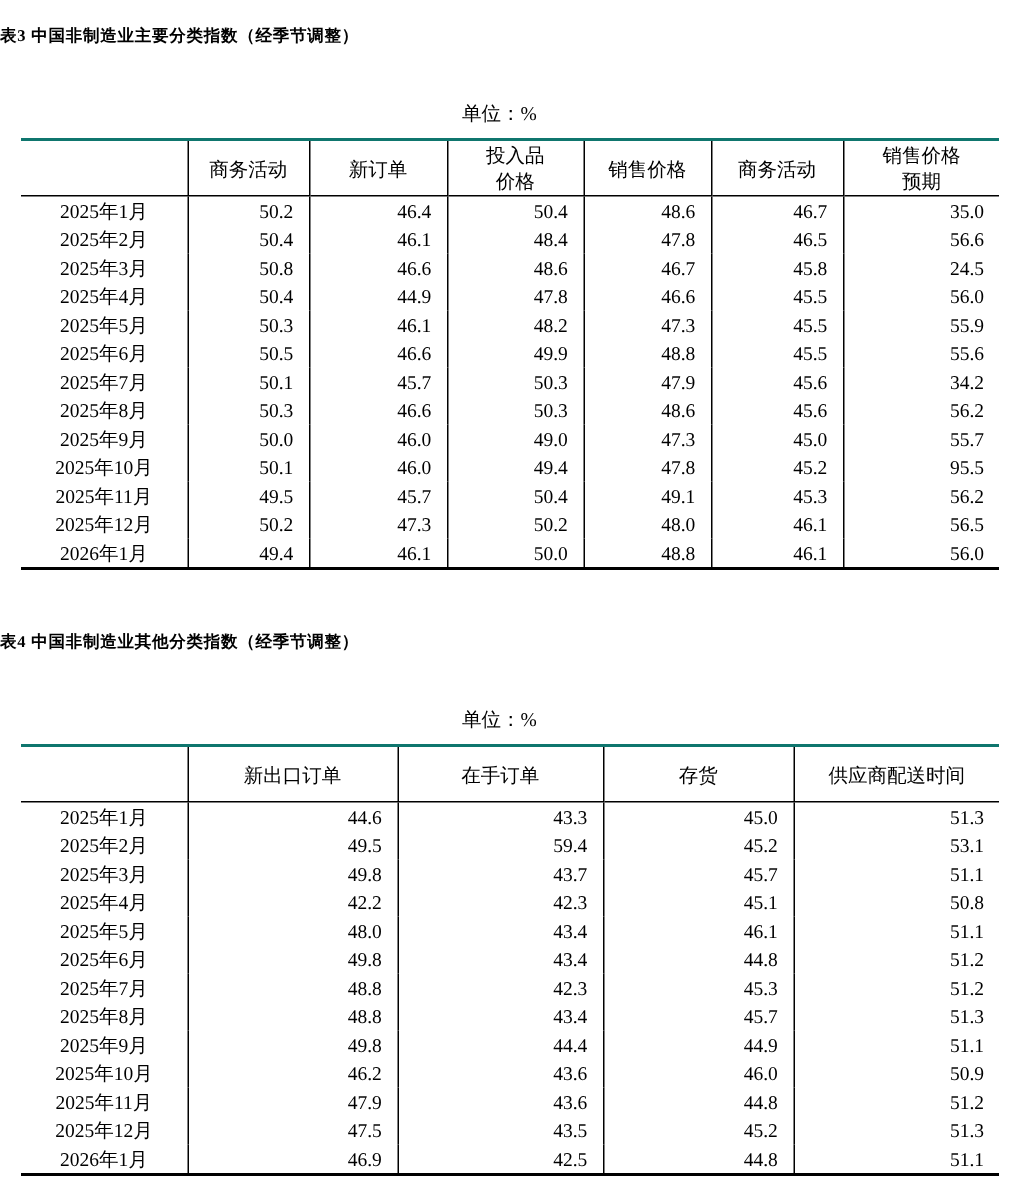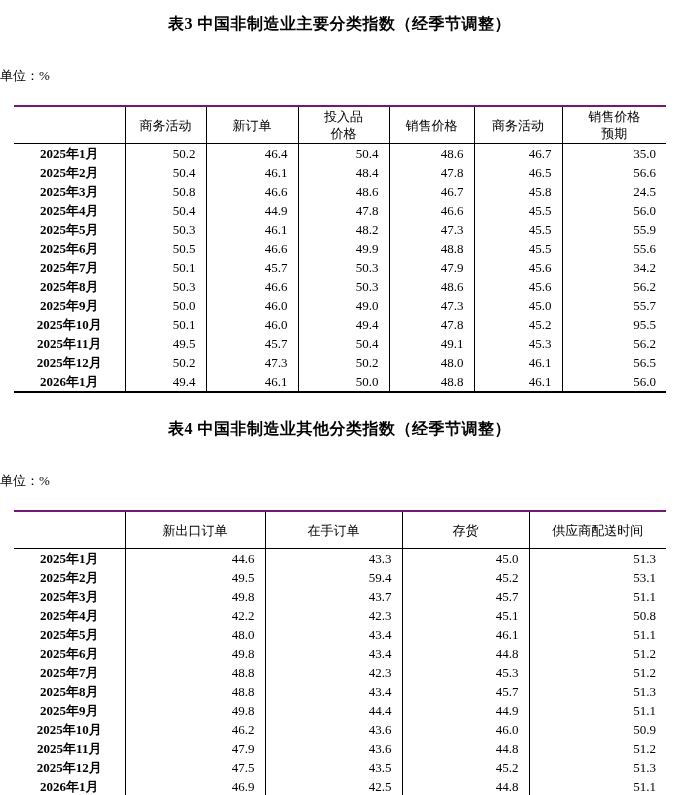--- a/index.html
+++ b/index.html
@@ -11,77 +11,77 @@
   }
   .sheet {
     position: relative;
     width: 679px;
     height: 795px;
     overflow: hidden;
     background: #ffffff;
   }
   .tbl-title {
     margin: 14px 0 0 0;
-    font-size: 16px;
+    font-size: 11px;
     font-weight: bold;
-    text-align: center;
+    text-align: left;
     line-height: 20px;
     letter-spacing: 0.5px;
   }
   .unit-label {
     width: 666px;
     margin-top: 34px;
-    text-align: left;
+    text-align: center;
     font-size: 13px;
     line-height: 16px;
   }
   table.stat-table {
     border-collapse: collapse;
     table-layout: fixed;
     width: 652px;
     margin-left: 14px;
-    margin-top: 21px;
-    border-top: 2px solid #701a75;
+    margin-top: 8px;
+    border-top: 2px solid #0f766e;
     border-bottom: 2px solid #000;
   }
   table.stat-table thead th {
     border-bottom: 1px solid #000;
     font-weight: normal;
     font-size: 13px;
     line-height: 17px;
     text-align: center;
     vertical-align: middle;
     height: 34px;
     padding: 1px 0;
     white-space: pre-line;
   }
   table.stat-table th:not(:first-child),
   table.stat-table td:not(:first-child) {
     border-left: 1px solid #000;
   }
   table.stat-table tbody th {
-    font-weight: bold;
+    font-weight: normal;
     font-size: 13px;
     line-height: 19px;
     padding: 0;
   }
   table.stat-table tbody td {
     font-size: 13px;
     line-height: 19px;
     text-align: right;
     padding: 0 10px 0 0;
     height: 19px;
   }
   table.stat-table.tbl4 tbody td,
   table.stat-table.tbl4 tbody th {
     line-height: 19px;
     height: 19px;
   }
   .gap-title {
-    margin-top: 26px;
+    margin-top: 38px;
     font-family: Liberation Serif, serif;
   }
 </style>
 </head>
 <body>
 
 <div class="sheet">
 
   <section>
     <h2 class="tbl-title">表3 中国非制造业主要分类指数（经季节调整）</h2>

